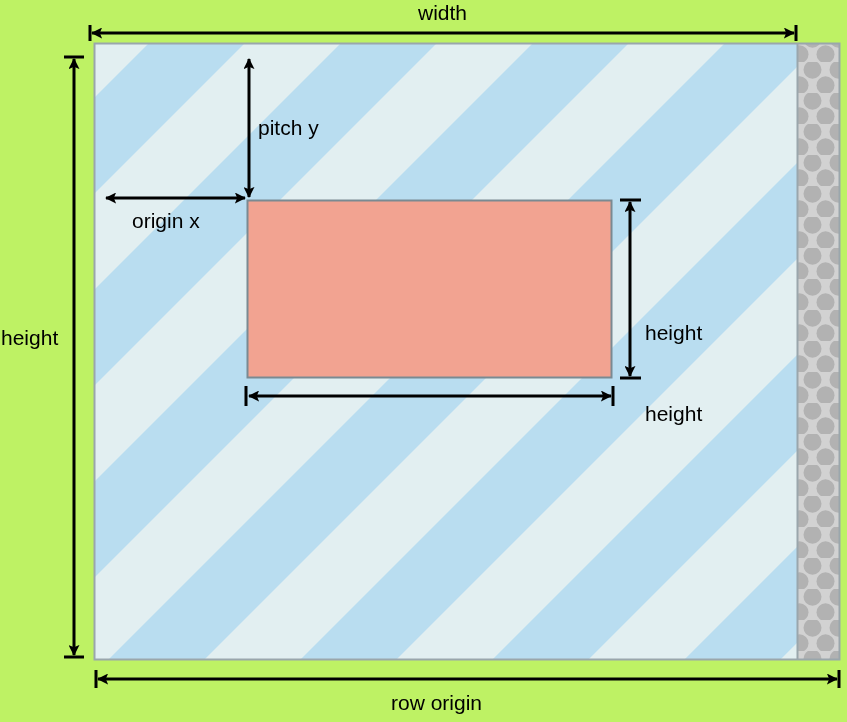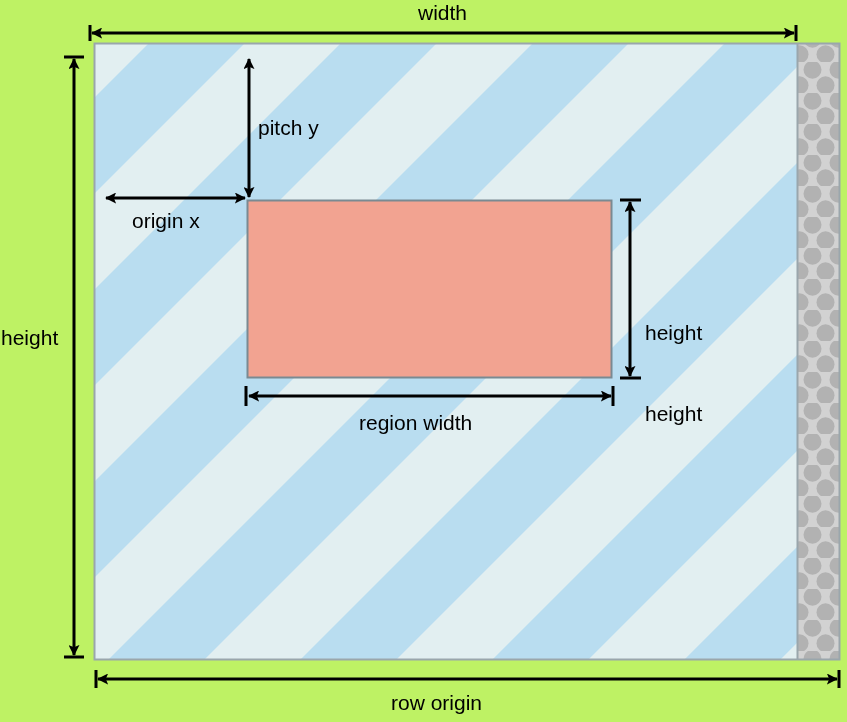--- a/index.html
+++ b/index.html
@@ -122,20 +122,19 @@
   <div class="dim-label" style="left:418px; top:0px;">width</div>
 
   <div class="dim-label" style="left:1px; top:325px;">height</div>
 
   <div class="dim-label" style="left:391px; top:690px;">row origin</div>
 
   <div class="dim-label" style="left:132px; top:208px;">origin x</div>
 
   <div class="dim-label" style="left:258px; top:115px;">pitch y</div>
 
-  <div class="dim-label" style="left:359px; top:410px;">region width</div>
 
   <div class="dim-label two-line" style="left:645px; top:265px;">
     <div>height</div>
     <div>height</div>
   </div>
 
 </div>
 
 </body></html>

